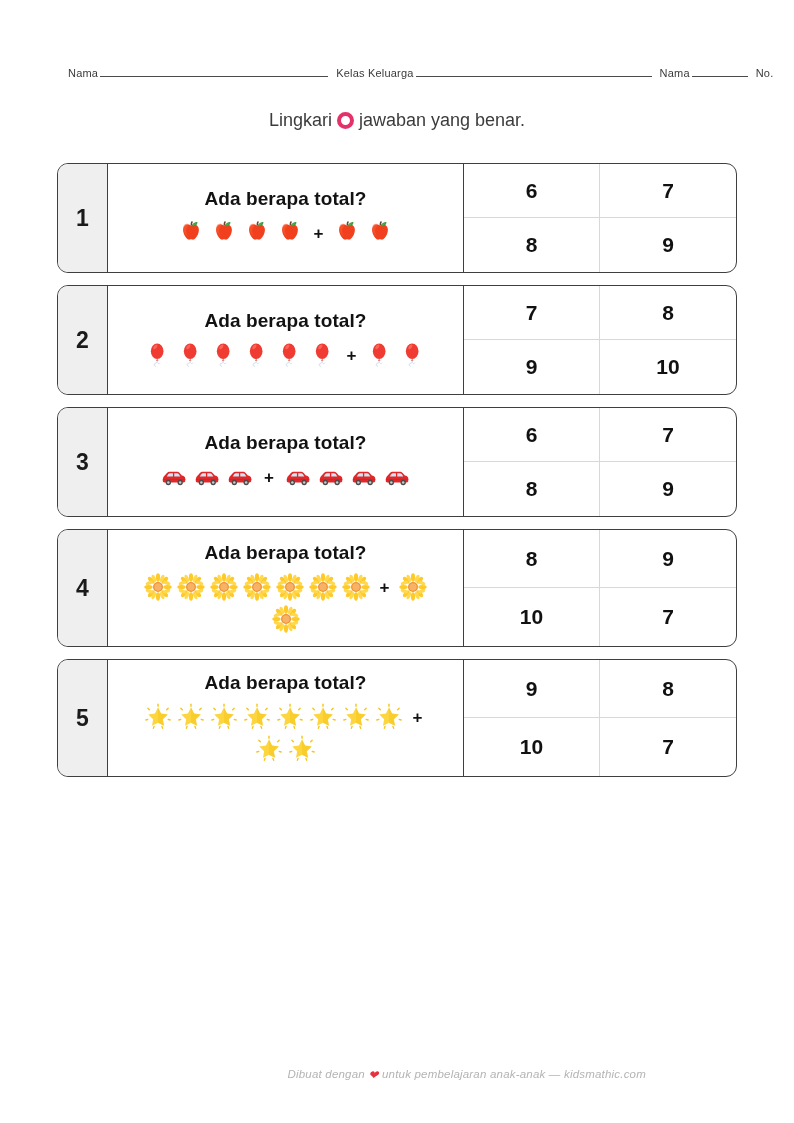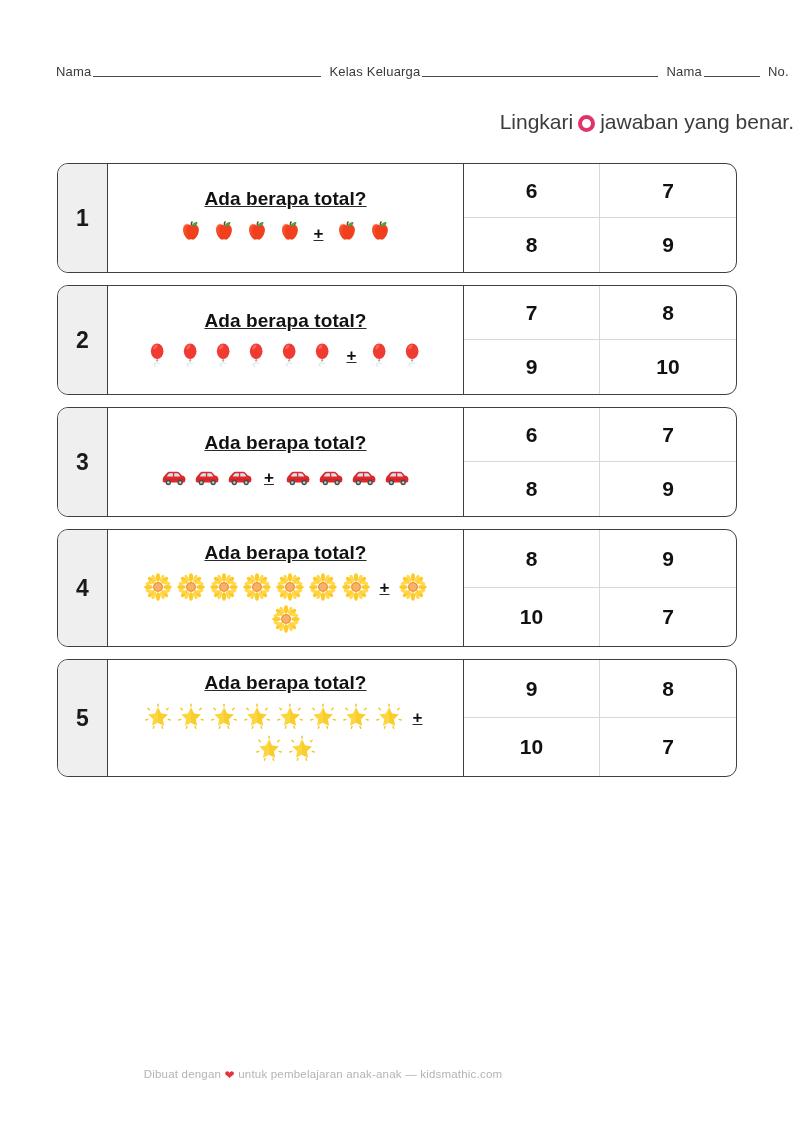--- a/index.html
+++ b/index.html
@@ -13,47 +13,47 @@
     font-family: "Liberation Sans", sans-serif;
     color: #2b2b2b;
     position: relative;
     overflow: hidden;
   }
 
   
   .name-row {
     position: absolute;
     top: 63px;
-    left: 56px;
+    left: 68px;
     width: 680px;
     display: flex;
     align-items: flex-end;
-    font-size: 13px;
+    font-size: 11px;
     color: #3a3a3a;
     letter-spacing: .2px;
   }
   .name-label { white-space: nowrap; padding-right: 2px; }
   .name-rule {
     border-bottom: 1.4px solid #4a4a4a;
     height: 13px;
     margin: 0 0 2px 0;
   }
   .rule-a { flex: 0 0 228px; }
   .rule-b { flex: 0 0 236px; }
   .rule-c { flex: 0 0 56px; }
   .gap-sm { width: 8px; flex: 0 0 8px; }
 
   
   .instruction {
     position: absolute;
     top: 110px;
     left: 0;
     width: 794px;
-    text-align: right;
-    font-size: 21px;
+    text-align: center;
+    font-size: 18px;
     color: #3c3c3c;
   }
   .instruction .circle-glyph {
     display: inline-block;
     width: 17px;
     height: 17px;
     border-radius: 50%;
     border: 4px solid #e3326a;
     vertical-align: -3px;
     margin: 0 5px;
@@ -89,21 +89,20 @@
   }
   .qbody {
     flex: 1 1 auto;
     padding: 12px 6px 12px 6px;
     display: flex;
     flex-direction: column;
     align-items: center;
     justify-content: center;
     min-height: 108px;
     box-sizing: border-box;
-    text-decoration: underline;
   }
   .qtitle {
     font-size: 19px;
     font-weight: 700;
     color: #121212;
     margin-bottom: 8px;
     letter-spacing: .1px;
   }
   .icon-line {
     display: flex;
@@ -149,24 +148,25 @@
   }
   .acell:nth-child(2), .acell:nth-child(4) { border-right: none; }
   .acell:nth-child(3), .acell:nth-child(4) { border-bottom: none; }
 
   
   .footer {
     position: absolute;
     top: 1068px;
     left: 0;
     width: 646px;
-    text-align: center;
+    text-align: right;
     font-size: 11.5px;
     color: #b4b4b4;
     letter-spacing: .2px;
+    font-style: italic;
   }
   .footer .heart { color: #e8313c; font-size: 12px; vertical-align: -1px; }
 </style>
 </head>
 <body>
 
 <div class="name-row">
   <span class="name-label">Nama</span>
   <span class="name-rule rule-a"></span>
   <span class="gap-sm"></span>

